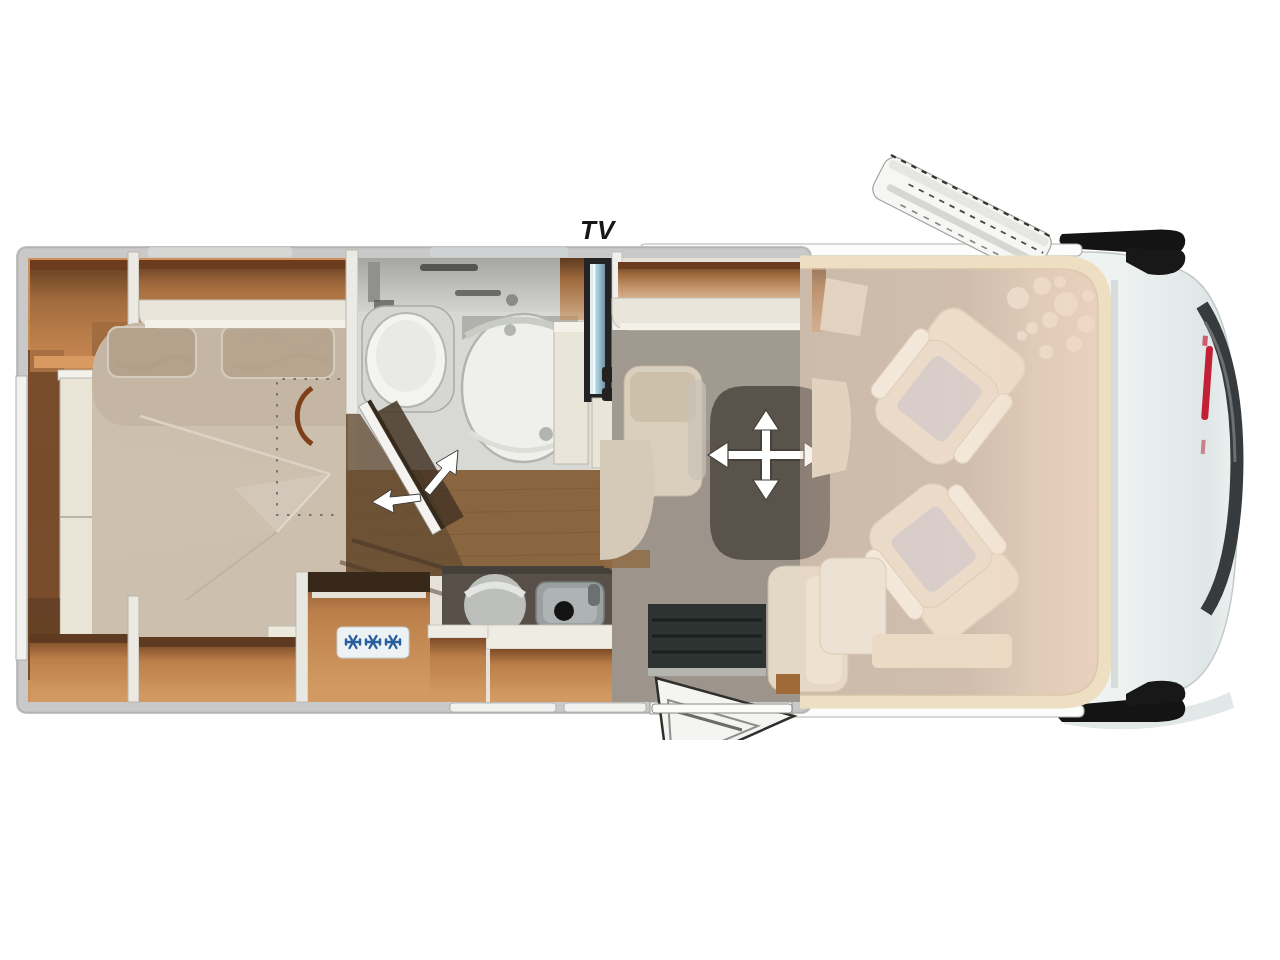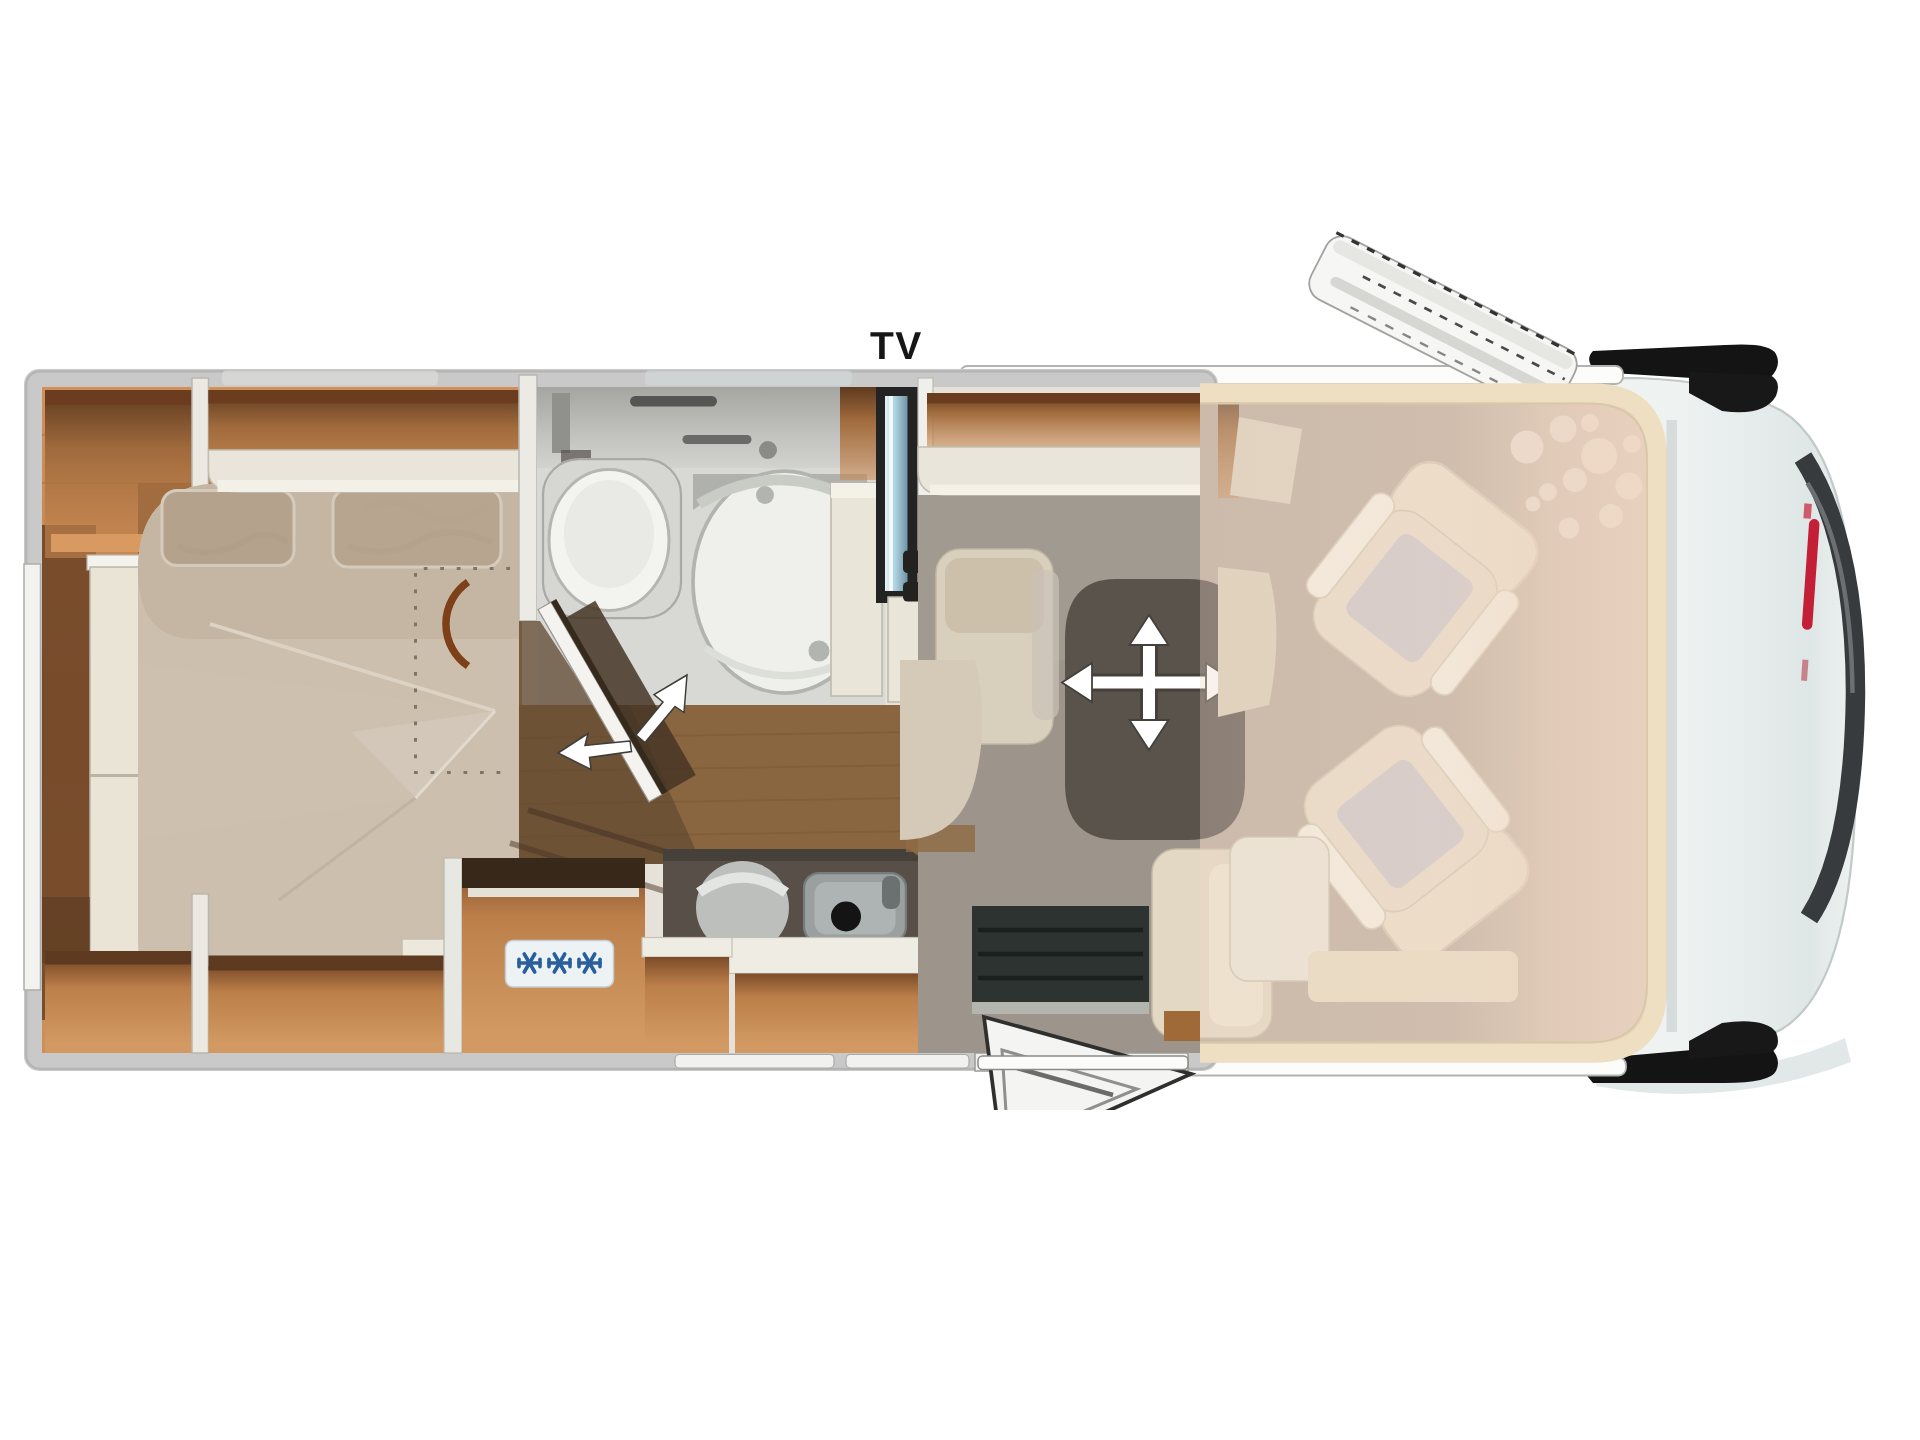--- a/index.html
+++ b/index.html
@@ -1,16 +1,16 @@
 <!DOCTYPE html>
 <html><head>
 <meta charset="utf-8">
 <style>
 html,body{margin:0;padding:0;background:#ffffff;font-family:"Liberation Sans",sans-serif;}
-#stage{position:relative;width:1280px;height:740px;overflow:hidden;}
+#stage{position:relative;width:1280px;height:740px;overflow:hidden;font-style:italic;}
 text{font-family:"Liberation Sans",sans-serif;}
 </style>
 </head>
 <body>
 <div id="stage">
 <svg width="1280" height="960" viewBox="0 0 1280 960" xmlns="http://www.w3.org/2000/svg">
 <defs>
 <linearGradient id="woodFloor" x1="0" y1="0" x2="0" y2="1">
 <stop offset="0" stop-color="#d0905a"></stop>
           <stop offset="0.5" stop-color="#bf7f4c"></stop>

